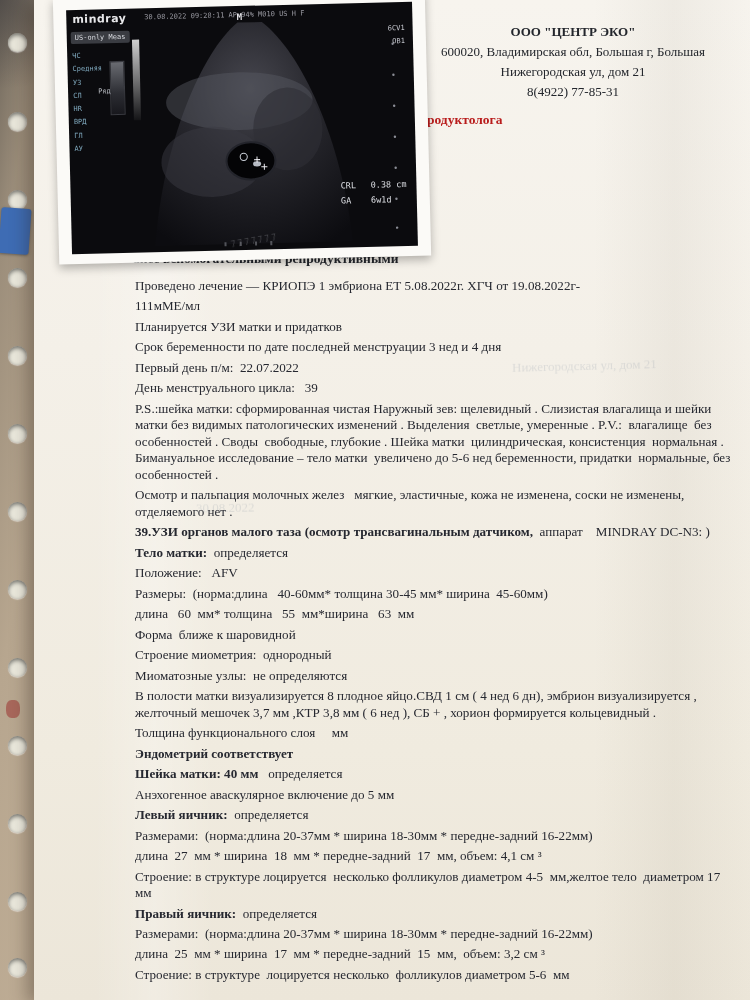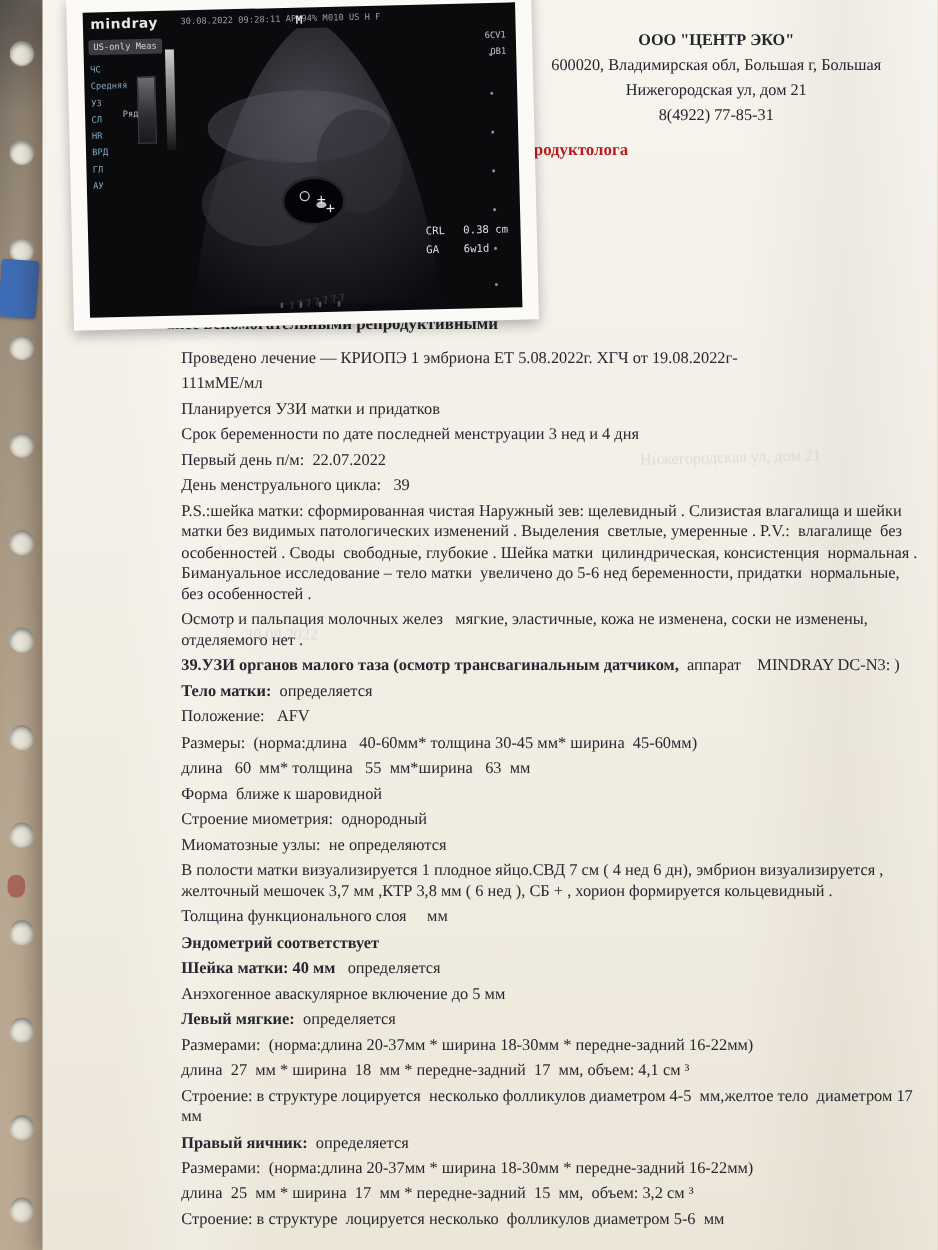--- a/index.html
+++ b/index.html
@@ -27,21 +27,21 @@
   .ghost{position:absolute;color:#5a6d86;opacity:.15;filter:blur(.6px);font-size:13px;white-space:nowrap;}
   .ghost.g1{left:478px;top:358px;transform:rotate(-1.5deg);}
   .ghost.g2{left:162px;top:500px;transform:rotate(-1deg);}
   
   .clinic{position:absolute;left:408px;top:22px;width:330px;text-align:center;color:#23262c;font-size:13px;line-height:1.55;}
   .clinic .name{font-weight:bold;}
   .frag-doctor{position:absolute;left:427px;top:112px;font-weight:bold;font-size:13.5px;color:#b91c1c;}
   .frag-heading{position:absolute;left:133px;top:251px;font-weight:bold;font-size:13.5px;color:#23262c;z-index:3;}
   
   .report{position:absolute;left:135px;top:278px;width:601px;color:#262830;font-size:13.1px;z-index:1;}
-  .report p{margin:0 0 4px 10px;line-height:1.26;white-space:pre-wrap;}
+  .report p{margin:0 0 4px 0;line-height:1.26;white-space:pre-wrap;}
   .report p b{font-weight:bold;}
   
   .us-photo{position:absolute;left:56px;top:-6px;width:372px;height:266px;box-sizing:border-box;
     padding:12px 13px 10px 13px;background:#fbfaf7;transform:rotate(-1.4deg);
     box-shadow:0 4px 10px rgba(0,0,0,.28);z-index:4;}
   .us-screen{position:relative;width:100%;height:100%;background:#0b0b0e;overflow:hidden;
     font-family:"DejaVu Sans Mono",monospace;}
   .us-screen svg{position:absolute;inset:0;width:100%;height:100%;}
   .us-brand{position:absolute;left:6px;top:3px;color:#e8e8ea;font-family:"DejaVu Sans",sans-serif;
     font-weight:bold;font-size:11px;letter-spacing:.5px;}
@@ -125,31 +125,31 @@
     <p><b></b><span>Размеры:  (норма:длина   40-60мм* толщина 30-45 мм* ширина  45-60мм)</span></p>
 
     <p><b></b><span>длина   60  мм* толщина   55  мм*ширина   63  мм</span></p>
 
     <p><b></b><span>Форма  ближе к шаровидной</span></p>
 
     <p><b></b><span>Строение миометрия:  однородный</span></p>
 
     <p><b></b><span>Миоматозные узлы:  не определяются</span></p>
 
-    <p><b></b><span>В полости матки визуализируется 1 плодное яйцо.СВД 7 см ( 4 нед 6 дн), эмбрион визуализируется , желточный мешочек 3,7 мм ,КТР 3,8 мм ( 6 нед ), СБ + , хорион формируется кольцевидный .</span></p>
+    <p><b></b><span>В полости матки визуализируется 8 плодное яйцо.СВД 1 см ( 4 нед 6 дн), эмбрион визуализируется , желточный мешочек 3,7 мм ,КТР 3,8 мм ( 6 нед ), СБ + , хорион формируется кольцевидный .</span></p>
 
     <p><b></b><span>Толщина функционального слоя     мм</span></p>
 
     <p><b>Эндометрий соответствует</b><span></span></p>
 
     <p><b>Шейка матки: 40 мм</b><span>   определяется</span></p>
 
     <p><b></b><span>Анэхогенное аваскулярное включение до 5 мм</span></p>
 
-    <p><b>Левый мягкие:</b><span>  определяется</span></p>
+    <p><b>Левый яичник:</b><span>  определяется</span></p>
 
     <p><b></b><span>Размерами:  (норма:длина 20-37мм * ширина 18-30мм * передне-задний 16-22мм)</span></p>
 
     <p><b></b><span>длина  27  мм * ширина  18  мм * передне-задний  17  мм, объем: 4,1 см ³</span></p>
 
     <p><b></b><span>Строение: в структуре лоцируется  несколько фолликулов диаметром 4-5  мм,желтое тело  диаметром 17 мм</span></p>
 
     <p><b>Правый яичник:</b><span>  определяется</span></p>
 
     <p><b></b><span>Размерами:  (норма:длина 20-37мм * ширина 18-30мм * передне-задний 16-22мм)</span></p>

